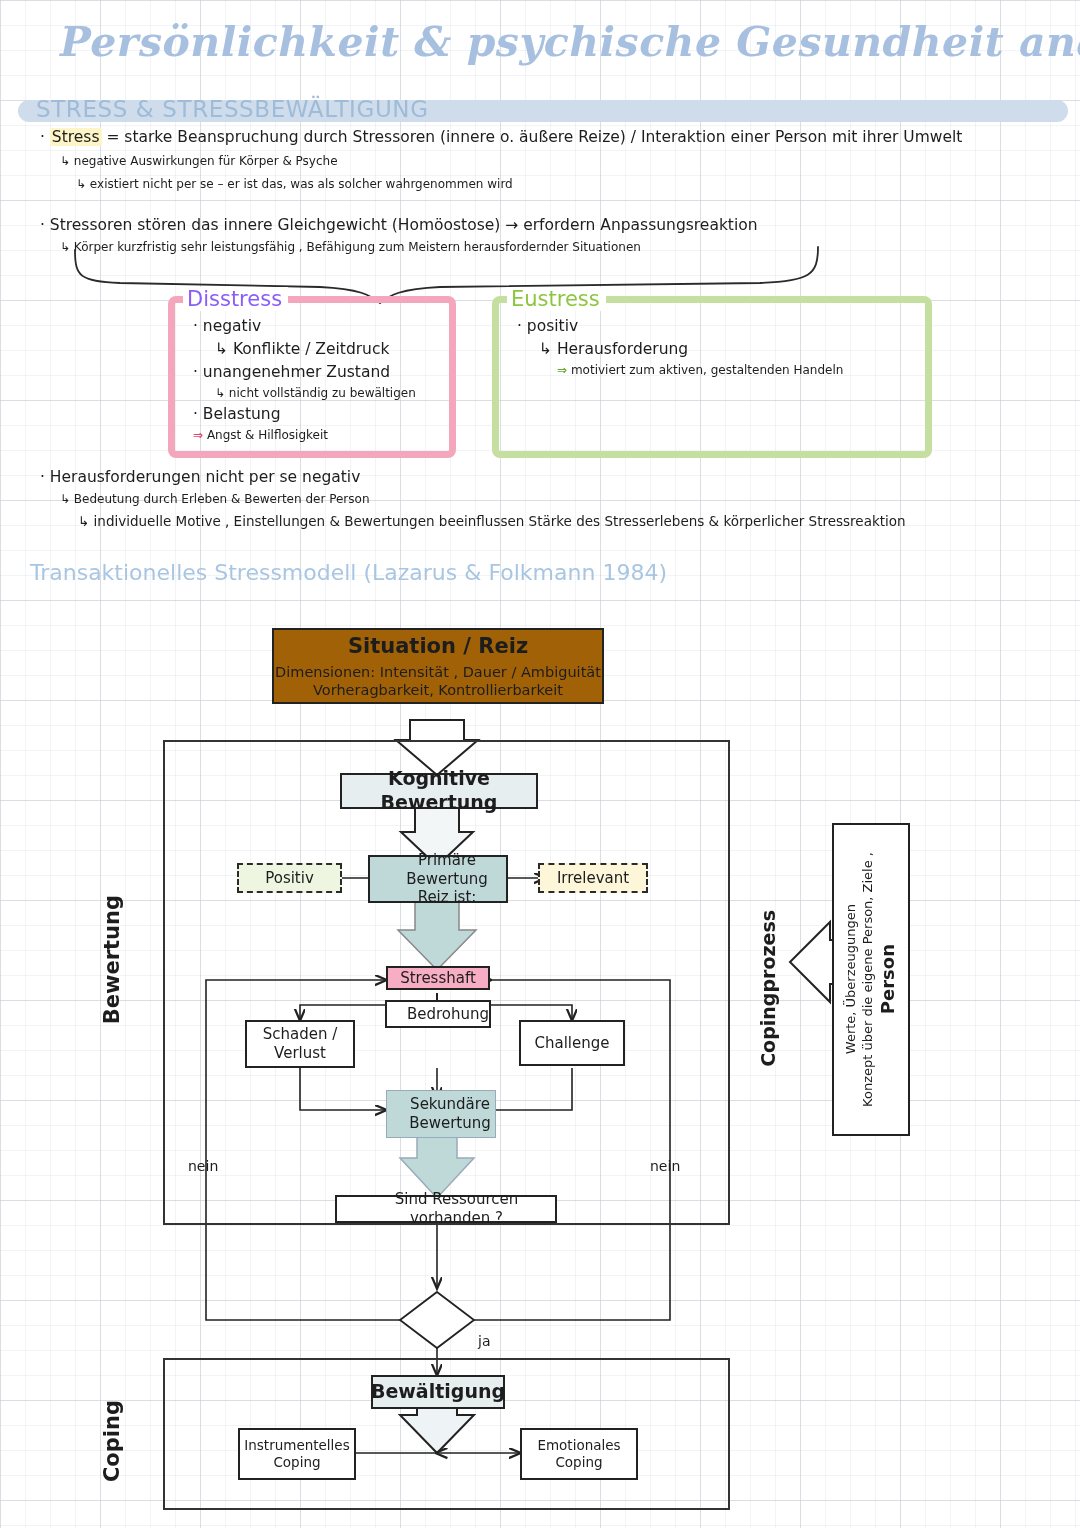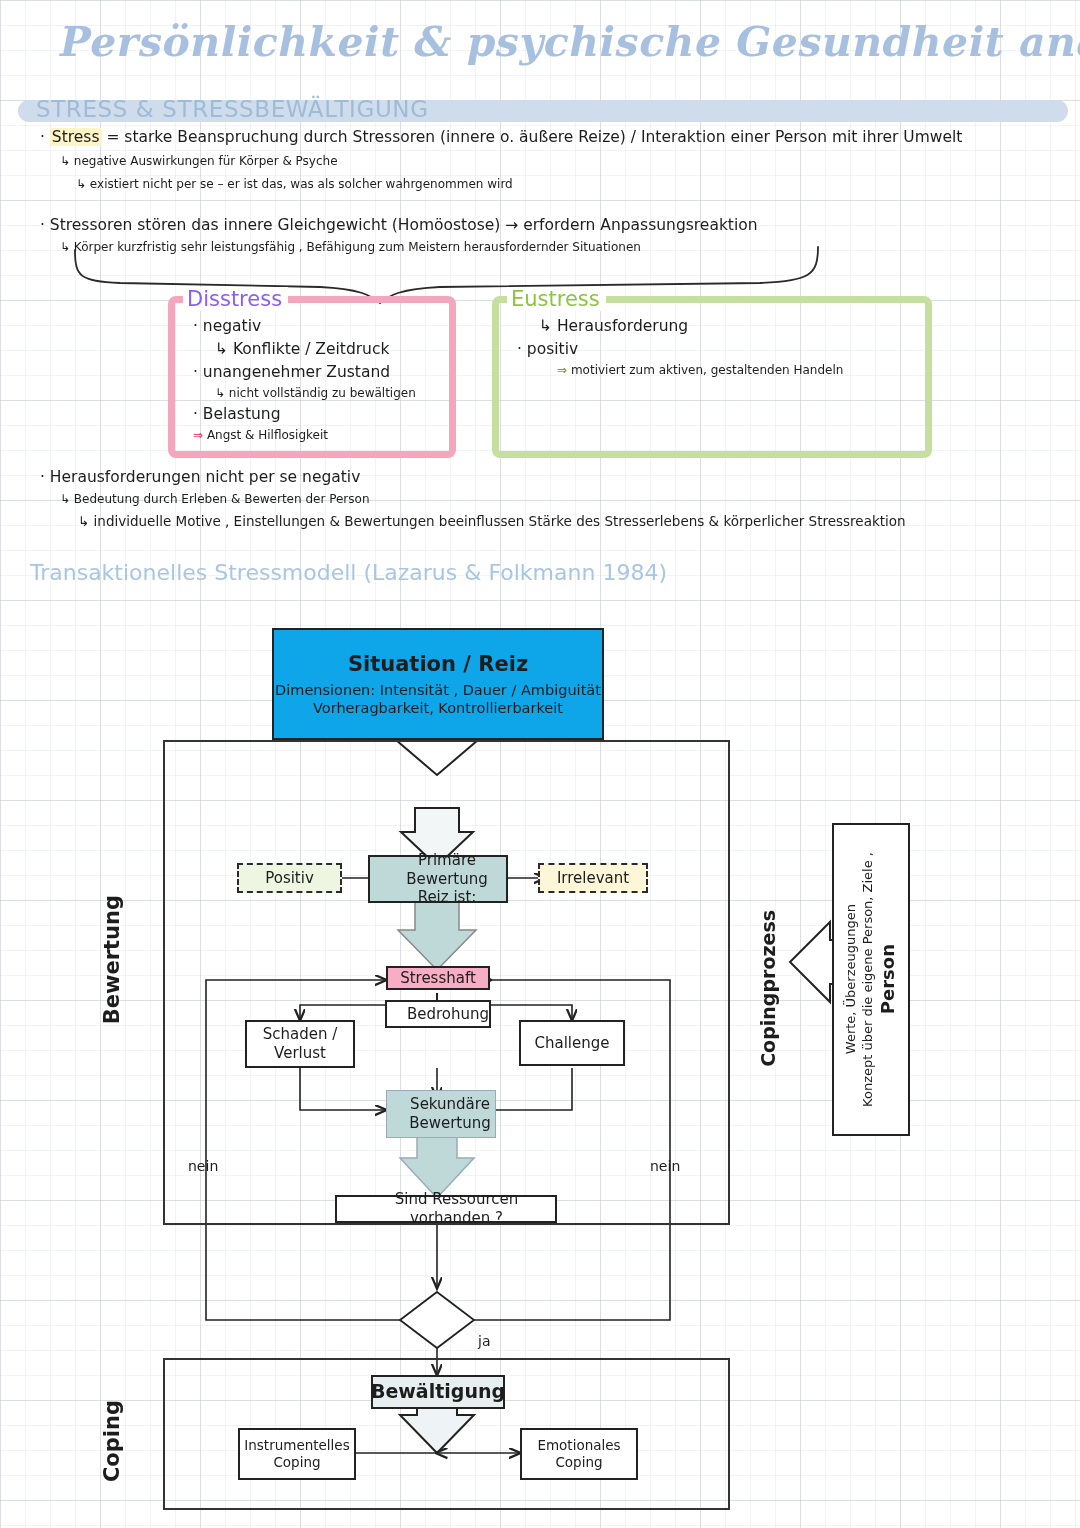--- a/index.html
+++ b/index.html
@@ -128,22 +128,22 @@
     <div class="ln t14">
       <span class="arr-pink">⇒</span>
       <span>Angst &amp; Hilflosigkeit</span>
     </div>
   </div>
 </div>
 
 <div class="sbox" id="eustress-box">
   <div class="sbox-label" id="eustress-label">Eustress</div>
   <div class="sbox-body">
+    <div class="ln t15">· positiv</div>
     <div class="ln t15" style="padding-left:22px;">↳ Herausforderung</div>
-    <div class="ln t15">· positiv</div>
     <div class="ln t14" style="padding-left:40px;">
       <span class="arr-green">⇒</span>
       <span>motiviert zum aktiven, gestaltenden Handeln</span>
     </div>
   </div>
 </div>
 
 <div class="tl t15" style="left:40px; top:470px;">· Herausforderungen nicht per se negativ</div>
 <div class="tl t14" style="left:60px; top:493px;">↳ Bedeutung durch Erleben &amp; Bewerten der Person</div>
 <div class="tl t13" style="left:78px; top:515px;">↳ individuelle Motive , Einstellungen &amp; Bewertungen beeinflussen Stärke des Stresserlebens &amp; körperlicher Stressreaktion</div>
@@ -209,26 +209,29 @@
   <div class="vlabel" style="left:757px; top:300px; font-size:19px;">Copingprozess</div>
 
   <div class="nd" style="left:832px; top:213px; width:78px; height:313px; background:#fff;">
     <div style="display:flex; flex-direction:row-reverse; align-items:center; height:100%;">
       <div class="vlabel" style="position:relative; left:0; top:0; font-size:18px;">Person</div>
       <div class="vlabel-sub" style="position:relative; left:0; top:0; font-size:13px;">Konzept über die eigene Person, Ziele ,</div>
       <div class="vlabel-sub" style="position:relative; left:0; top:0; font-size:13px;">Werte, Überzeugungen</div>
     </div>
   </div>
 
-  <div class="nd teal pale" style="left:272px; top:18px; width:332px; height:112px; background:#0ea5e9;">
+  <div class="nd teal pale" style="left:272px; top:18px; width:332px; height:76px; background:#a16207;">
     <div style="font-size:21px; font-weight:700; margin-bottom:3px;">Situation / Reiz</div>
     <div style="font-size:14.5px;">Dimensionen: Intensität , Dauer / Ambiguität</div>
     <div style="font-size:14.5px;">Vorheragbarkeit, Kontrollierbarkeit</div>
   </div>
 
+  <div class="nd pale" style="left:340px; top:163px; width:198px; height:36px;">
+    <div style="font-size:19px; font-weight:700;">Kognitive Bewertung</div>
+  </div>
 
   <div class="nd grn-d" style="left:237px; top:253px; width:105px; height:30px;">
     <div style="font-size:15px;">Positiv</div>
   </div>
 
   <div class="nd yel-d" style="left:538px; top:253px; width:110px; height:30px;">
     <div style="font-size:15px;">Irrelevant</div>
   </div>
 
   <div class="nd teal2" style="left:368px; top:245px; width:140px; height:48px;">

